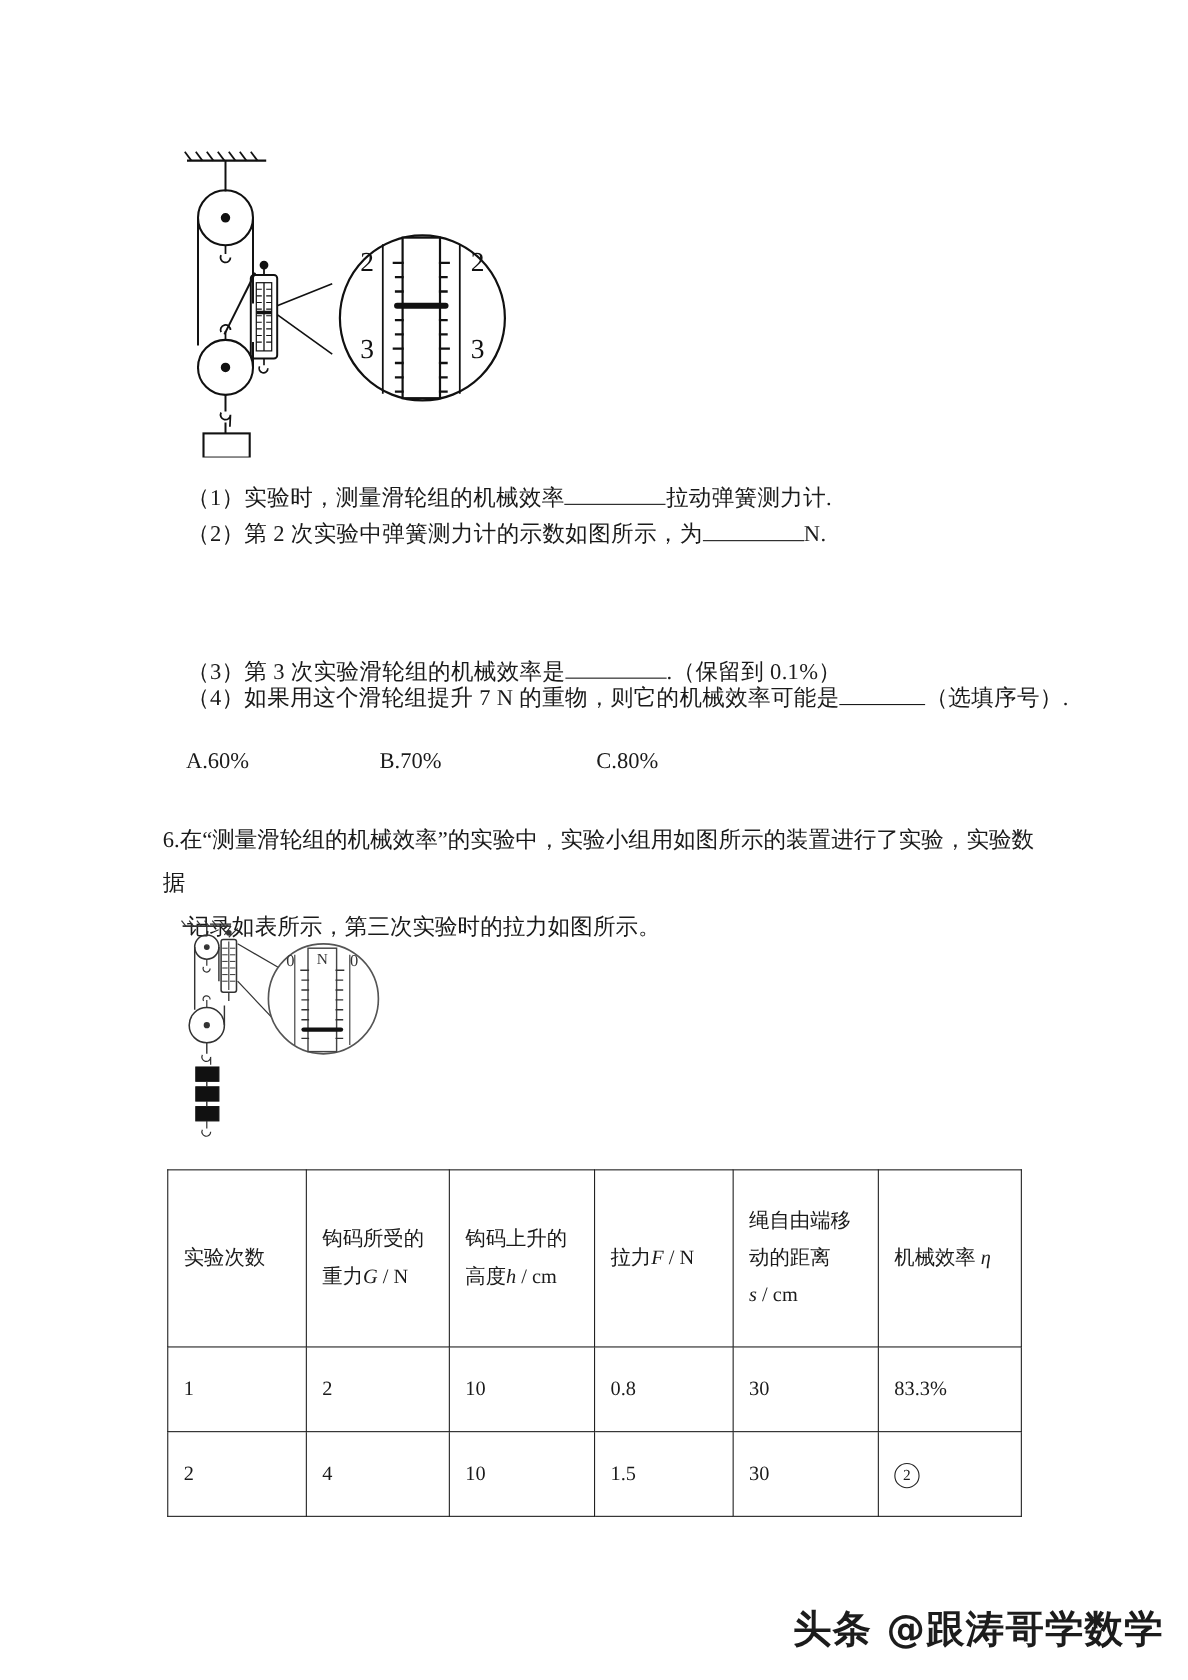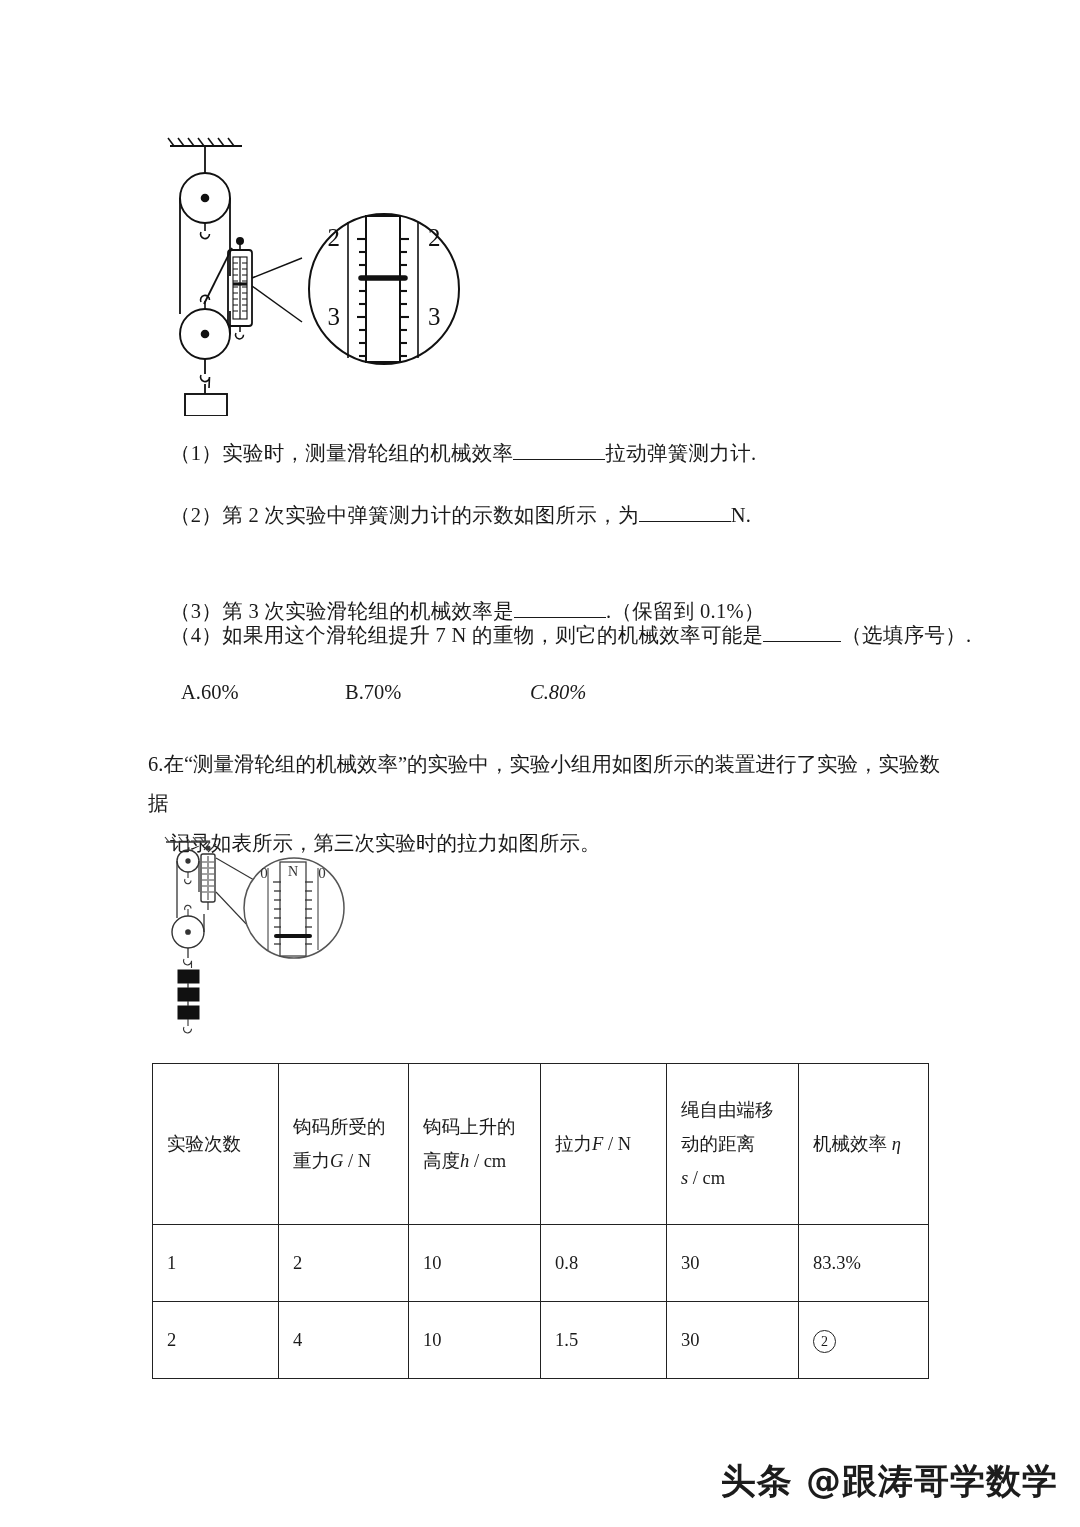--- a/index.html
+++ b/index.html
@@ -34,21 +34,21 @@
   
   .q-line {
     position: absolute;
     left: 170px;
     font-size: 20.5px;
     line-height: 1.5;
     white-space: nowrap;
     letter-spacing: 0.3px;
   }
   #q1 { top: 438px; }
-  #q2 { top: 500px; }
+  #q2 { top: 471px; }
   #q3 { top: 556px; margin-top: 40px; }
   #q4 { top: 620px; }
 
   .blank {
     display: inline-block;
     border-bottom: 1.5px solid #1a1a1a;
     vertical-align: baseline;
   }
   .blank-long { width: 92px; }
   .blank-med  { width: 78px; }
@@ -59,23 +59,23 @@
     top: 681px;
     left: 165px;
     width: 640px;
     height: 30px;
     font-size: 20.5px;
   }
   .opt {
     position: absolute;
     white-space: nowrap;
   }
-  #opt-a { left: 16px; }
+  #opt-a { left: 4px; }
   #opt-b { left: 180px; }
-  #opt-c { left: 365px; font-style: italic; }
+  #opt-c { left: 377px; }
 
   
   #prob6 {
     position: absolute;
     left: 148px;
     top: 745px;
     width: 800px;
     font-size: 20.5px;
     line-height: 1.92;
   }

